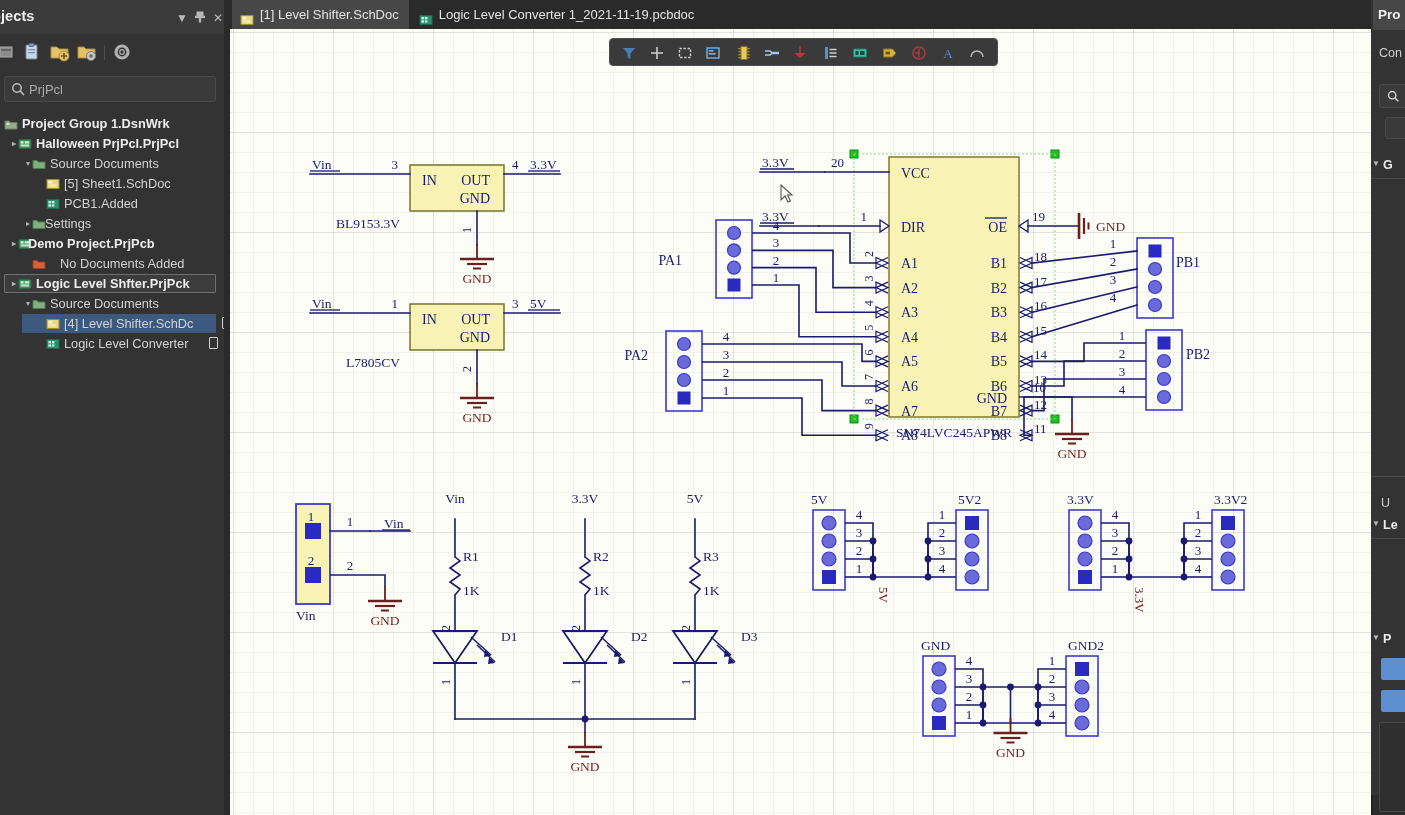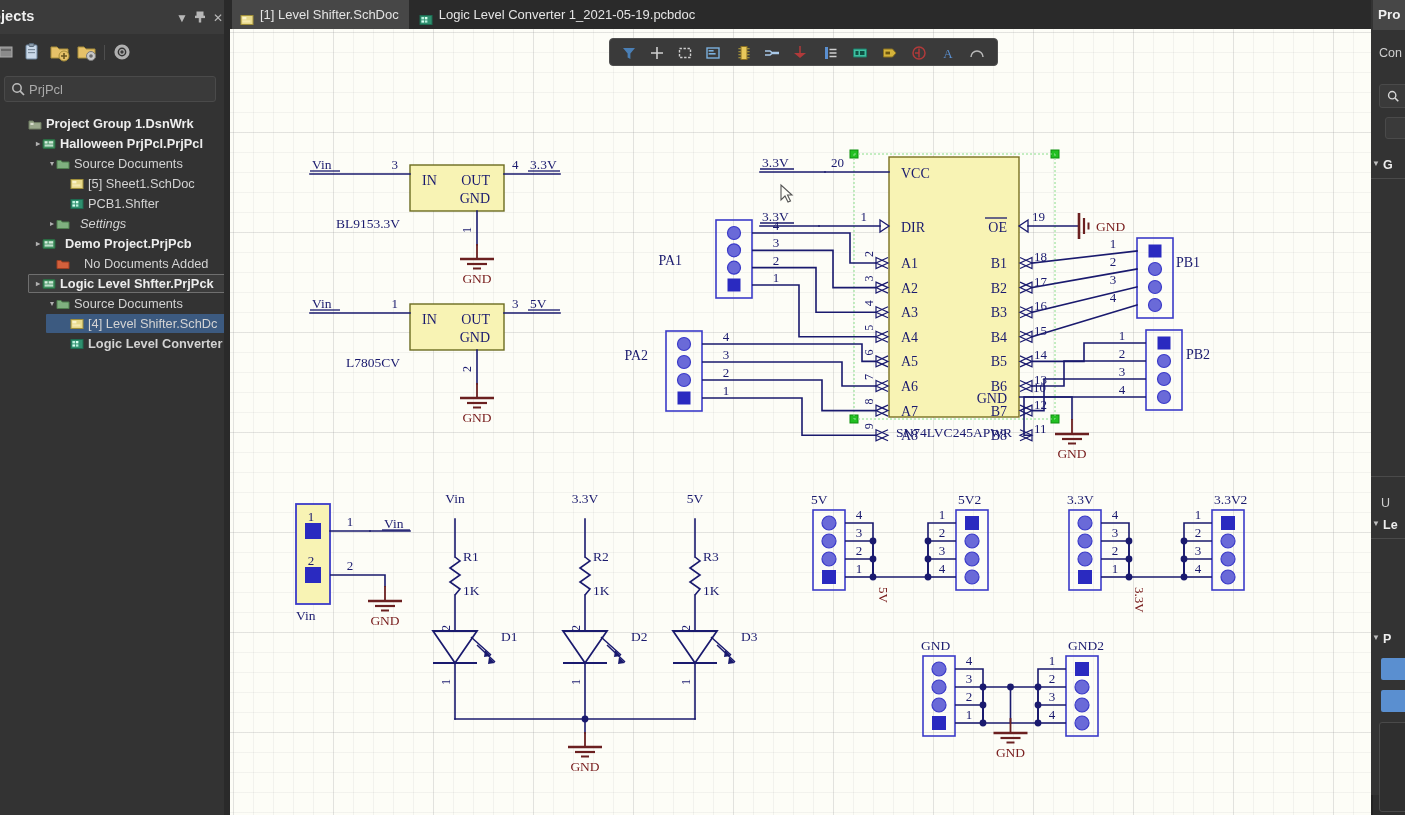--- a/index.html
+++ b/index.html
@@ -43,21 +43,21 @@
     cursor:text;
   }
   #search-icon-g { position:absolute; left:6px; top:5px; width:15px; height:15px; }
   #search-ph {
     position:absolute; left:24px; top:5px; font-size:13px; color:#a9a9a9;
   }
 
   #tree { position:absolute; left:0; top:114px; width:224px; }
   .trow {
     position:relative; height:20px; line-height:20px; white-space:nowrap;
-    font-size:12.8px; color:#d3d3d3; cursor:pointer;margin-left:24px;
+    font-size:12.8px; color:#d3d3d3; cursor:pointer;
   }
   .trow.bold { font-weight:bold; color:#ededed; }
   .trow .tw-exp {
     position:absolute; top:0; width:12px; text-align:center;
     font-size:8px; color:#b0b0b0; line-height:20px;
   }
   .trow .tw-ico { position:absolute; top:3px; width:14px; height:14px; }
   .trow .tw-lbl { position:absolute; top:0; }
   .trow .tw-doc {
     position:absolute; top:3px; width:9px; height:12px;
@@ -232,38 +232,38 @@
           <div class="tw-lbl" style="left: 64px;">[5] Sheet1.SchDoc</div>
         </div>
         <div class="trow">
           <div class="tw-ico" style="left: 46px;"><svg viewBox="0 0 14 14" width="14" height="14">
               <rect x="1" y="2.5" width="12" height="9" fill="#2f8f6f" stroke="#1d6a50"></rect>
               <rect x="2.4" y="4" width="2.6" height="2.4" fill="#b8f0dc"></rect>
               <rect x="5.8" y="4" width="2.6" height="2.4" fill="#d8fff0"></rect>
               <rect x="2.4" y="7.4" width="2.6" height="2.2" fill="#d8fff0"></rect>
               <rect x="5.8" y="7.4" width="2.6" height="2.2" fill="#b8f0dc"></rect>
             </svg></div>
-          <div class="tw-lbl" style="left: 64px;">PCB1.Shfter</div>
+          <div class="tw-lbl" style="left: 64px;">PCB1.Added</div>
         </div>
         <div class="trow">
           <div class="tw-exp" style="left: 22px;">▸</div>
           <div class="tw-ico" style="left: 32px;"><svg viewBox="0 0 14 14" width="14" height="14">
               <path d="M1 3.5h4l1.2 1.5H13V11.5H1z" fill="#7fb07f" stroke="#4f7f4f"></path>
             </svg></div>
-          <div class="tw-lbl" style="left: 56px; font-style: italic;">Settings</div>
+          <div class="tw-lbl" style="left: 45px;">Settings</div>
         </div>
         <div class="trow bold">
           <div class="tw-exp" style="left: 8px;">▸</div>
           <div class="tw-ico" style="left: 18px;"><svg viewBox="0 0 14 14" width="14" height="14">
               <rect x="1" y="2.5" width="12" height="9" rx="1" fill="#3f8f5f" stroke="#2a6a42"></rect>
               <rect x="2.6" y="4.2" width="3" height="2.4" fill="#d8f0e0"></rect>
               <rect x="6.6" y="4.2" width="4.6" height="2.4" fill="#cfe8d8"></rect>
               <rect x="2.6" y="7.4" width="8.6" height="2.2" fill="#bfe0cc"></rect>
             </svg></div>
-          <div class="tw-lbl" style="left: 41px;">Demo Project.PrjPcb</div>
+          <div class="tw-lbl" style="left: 28px;">Demo Project.PrjPcb</div>
         </div>
         <div class="trow">
           <div class="tw-ico" style="left: 32px;"><svg viewBox="0 0 14 14" width="14" height="14">
               <path d="M1 3.5h4l1.2 1.5H13V11.5H1z" fill="#d4603c" stroke="#9c3f22"></path>
             </svg></div>
           <div class="tw-lbl" style="left: 60px;">No Documents Added</div>
         </div>
         <div class="trow bold">
           <div id="sel-outline" style="top: 0px;"></div>
           <div class="tw-exp" style="left: 8px;">▸</div>
@@ -293,40 +293,40 @@
           <div class="tw-doc" style="left: 221.8px;"></div>
         </div>
         <div class="trow">
           <div class="tw-ico" style="left: 46px;"><svg viewBox="0 0 14 14" width="14" height="14">
               <rect x="1" y="2.5" width="12" height="9" fill="#2f8f6f" stroke="#1d6a50"></rect>
               <rect x="2.4" y="4" width="2.6" height="2.4" fill="#b8f0dc"></rect>
               <rect x="5.8" y="4" width="2.6" height="2.4" fill="#d8fff0"></rect>
               <rect x="2.4" y="7.4" width="2.6" height="2.2" fill="#d8fff0"></rect>
               <rect x="5.8" y="7.4" width="2.6" height="2.2" fill="#b8f0dc"></rect>
             </svg></div>
-          <div class="tw-lbl" style="left: 64px; font-weight: bold;">Logic Level Converter</div>
+          <div class="tw-lbl" style="left: 64px;">Logic Level Converter</div>
           <div class="tw-doc" style="left: 208.6px;"></div>
         </div>
       </div>
   </div>
   <div id="left-divider"></div>
 
   <div id="tabbar">
       <div class="tab" style="left: 8px; background: rgb(71, 71, 71);"><div class="tabico"><svg viewBox="0 0 14 14" width="14" height="14">
             <rect x="1" y="2.5" width="12" height="9" fill="#e8d98a" stroke="#a08f3a"></rect>
             <rect x="2.4" y="4" width="4" height="2.4" fill="#fbf3c8"></rect>
             <rect x="2.4" y="7.3" width="8" height="2.2" fill="#f5e9b0"></rect>
           </svg></div><span>[1] Level Shifter.SchDoc</span></div>
       <div class="tab" style="left: 186.75px;"><div class="tabico"><svg viewBox="0 0 14 14" width="14" height="14">
             <rect x="1" y="2.5" width="12" height="9" fill="#2f8f6f" stroke="#1d6a50"></rect>
             <rect x="2.4" y="4" width="2.6" height="2.4" fill="#b8f0dc"></rect>
             <rect x="5.8" y="4" width="2.6" height="2.4" fill="#d8fff0"></rect>
             <rect x="2.4" y="7.4" width="2.6" height="2.2" fill="#d8fff0"></rect>
             <rect x="5.8" y="7.4" width="2.6" height="2.2" fill="#b8f0dc"></rect>
-          </svg></div><span>Logic Level Converter 1_2021-05-19.pcbdoc</span></div>
+          </svg></div><span>Logic Level Converter 1_2021-11-19.pcbdoc</span></div>
     </div>
 
   <div id="canvas-wrap">
     <div id="grid"></div>
     <svg id="sch" viewBox="0 0 1141 786">
         <g>
           <rect x="180" y="136" width="94" height="46" fill="#f8f3b4" stroke="#6b6b20" stroke-width="1.4"></rect>
           <text x="192" y="156" fill="#1a1a6e" font-size="14" font-family="Liberation Serif, serif" text-anchor="start">IN</text>
           <text x="260" y="156" fill="#1a1a6e" font-size="14" font-family="Liberation Serif, serif" text-anchor="end">OUT</text>
           <text x="260" y="174" fill="#1a1a6e" font-size="14" font-family="Liberation Serif, serif" text-anchor="end">GND</text>

